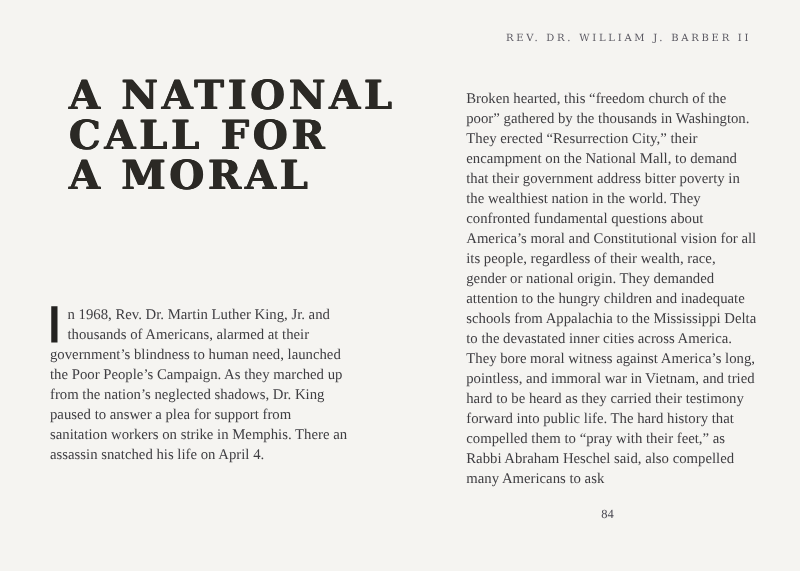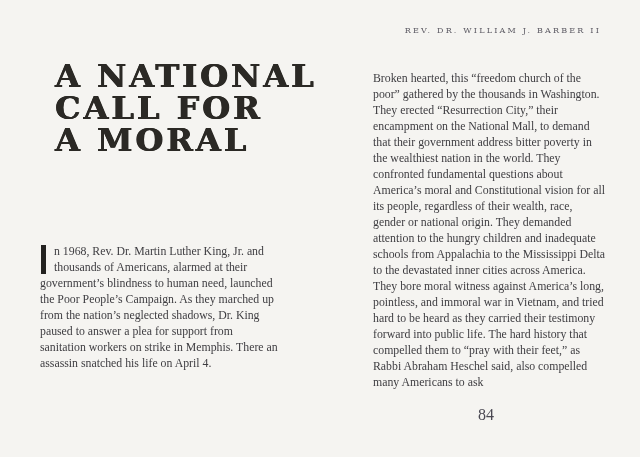--- a/index.html
+++ b/index.html
@@ -60,21 +60,21 @@
     background: #232220;
     color: transparent;
     overflow: hidden;
     font-size: 2px;
   }
   .page-number {
     position: absolute;
     top: 406px; left: 371px; width: 230px;
     text-align: center;
     font-family: "Liberation Serif", serif;
-    font-size: 16px;
+    font-size: 10px;
     color: #4a4852;
   }
 </style>
 </head>
 <body>
 
 <div class="spread">
 
   <div class="running-header">REV. DR. WILLIAM J. BARBER II</div>
 

